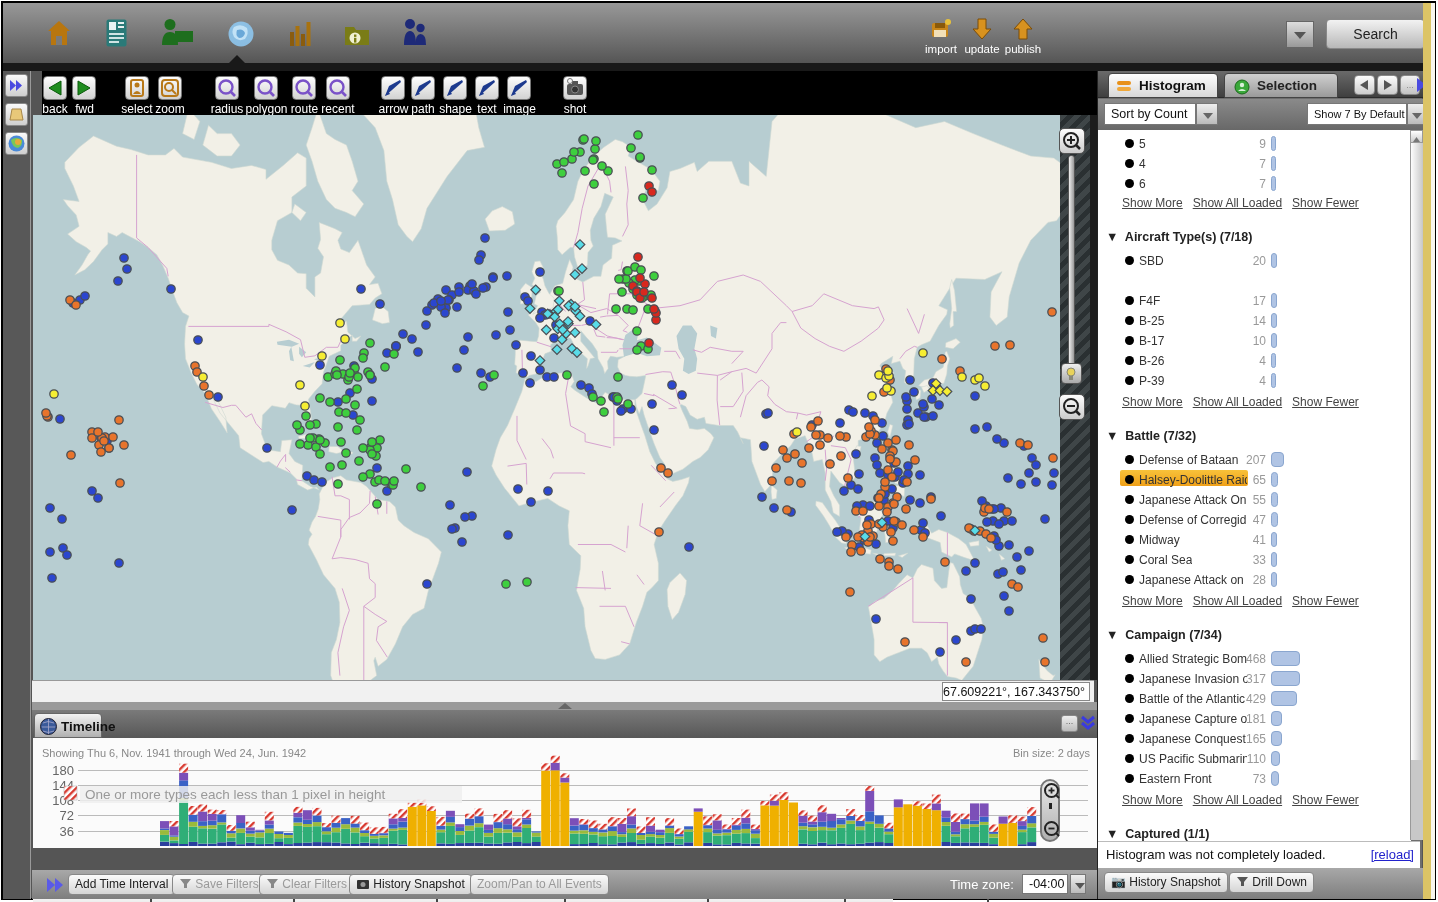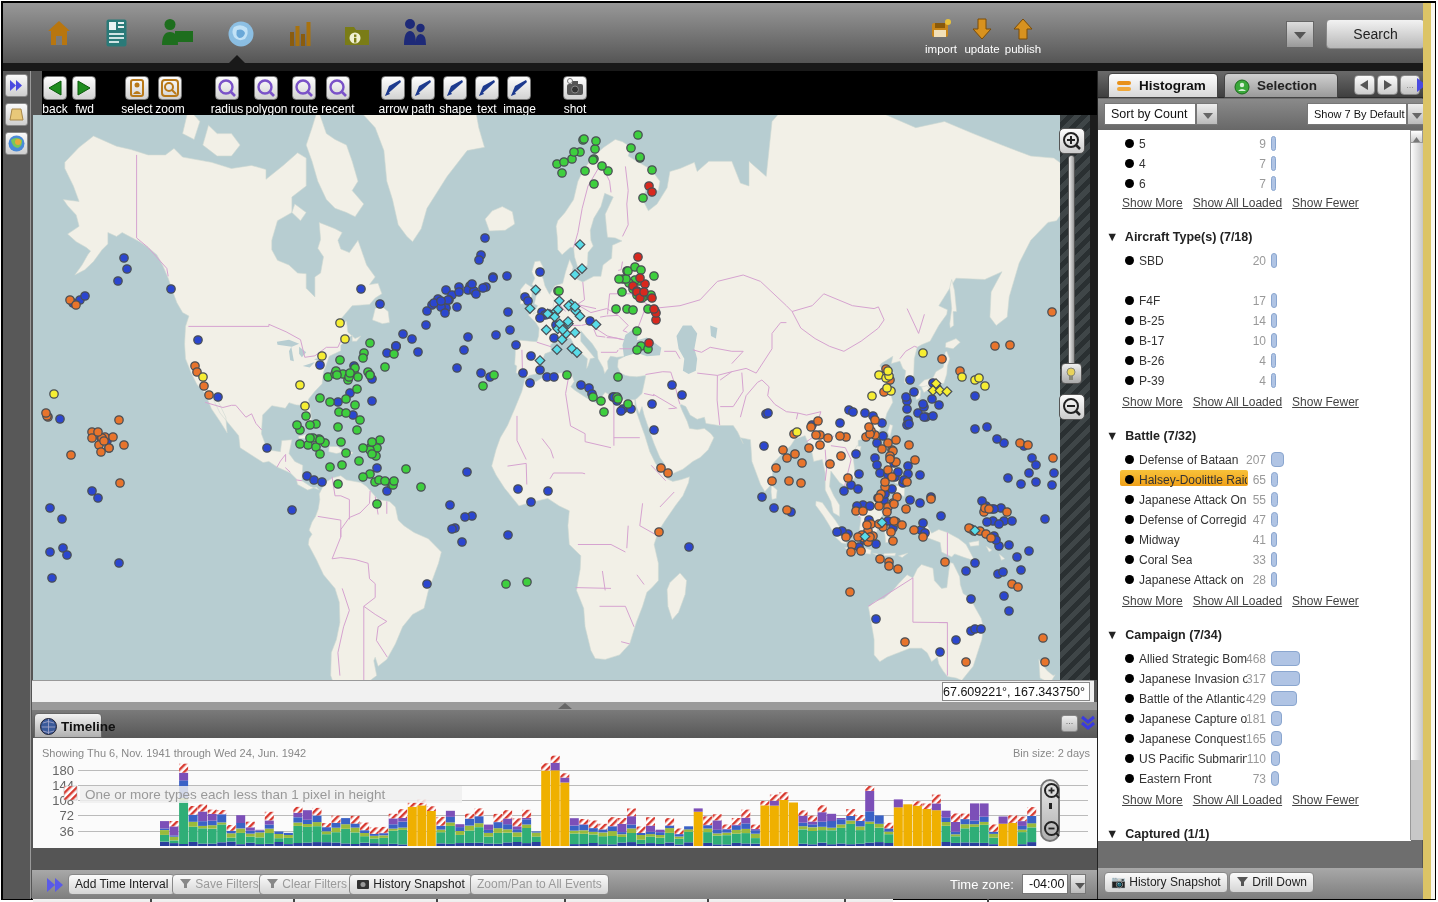--- a/index.html
+++ b/index.html
@@ -1710,20 +1710,24 @@
         </div>
         <div class="rrow" style="top:639px">
           <span class="bullet"></span>
           <span class="rlabel">Eastern Front</span>
           <span class="rcount2">73</span>
           <span class="rbar" style="width:8px"></span>
         </div>
         <div class="rlinks" style="top:663px"><span>Show More</span><span>Show All Loaded</span><span>Show Fewer</span></div>
         <div class="rhead" style="top:697px">▼&nbsp; Captured (1/1)</div>
       </div>
+<div class="rmsg">
+        <span style="position:absolute;left:8px;top:5px">Histogram was not completely loaded.</span>
+        <span style="position:absolute;right:6px;top:5px;color:#2222cc;text-decoration:underline">[reload]</span>
+      </div>
 <div class="rbot">
 <div class="gbtn" style="left:6px">📷 History Snapshot</div>
 <div class="gbtn" style="left:131px"><svg width="13" height="11" style="vertical-align:-1px">
             <path d="M1 1 L12 1 L8 6 L8 10 L5 10 L5 6Z" fill="#555"></path>
           </svg> Drill Down</div>
 </div>
 </div>
 <div class="vscroll"></div>
     <div class="vthumb"></div>
     <div class="abs" style="left:1410px;top:130px;width:13px;height:13px;background:linear-gradient(#fff,#ccc);border:1px solid #999"><svg width="11" height="11">

